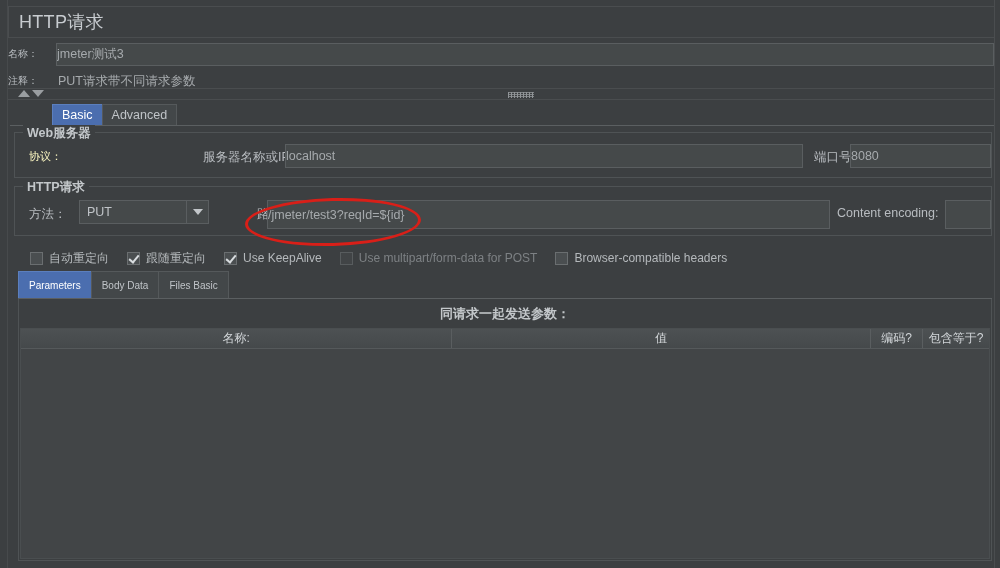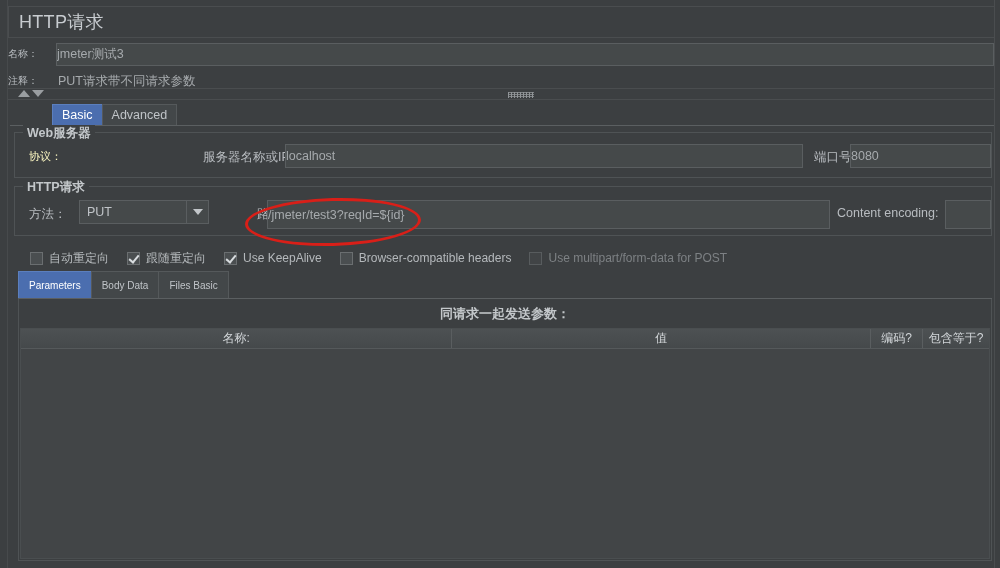--- a/index.html
+++ b/index.html
@@ -300,27 +300,27 @@
       <span class="lbl">自动重定向</span>
     </label>
     <label class="cbx checked">
       <span class="box"></span>
       <span class="lbl">跟随重定向</span>
     </label>
     <label class="cbx checked">
       <span class="box"></span>
       <span class="lbl">Use KeepAlive</span>
     </label>
+    <label class="cbx disabled">
+      <span class="box"></span>
+      <span class="lbl">Use multipart/form-data for POST</span>
+    </label>
     <label class="cbx">
       <span class="box"></span>
       <span class="lbl">Browser-compatible headers</span>
-    </label>
-    <label class="cbx disabled">
-      <span class="box"></span>
-      <span class="lbl">Use multipart/form-data for POST</span>
     </label>
   </div>
 
   <div class="subtabbar">
     <div class="subtab active">Parameters</div>
     <div class="subtab">Body Data</div>
     <div class="subtab">Files Basic</div>
   </div>
 
   <div class="params-panel">

